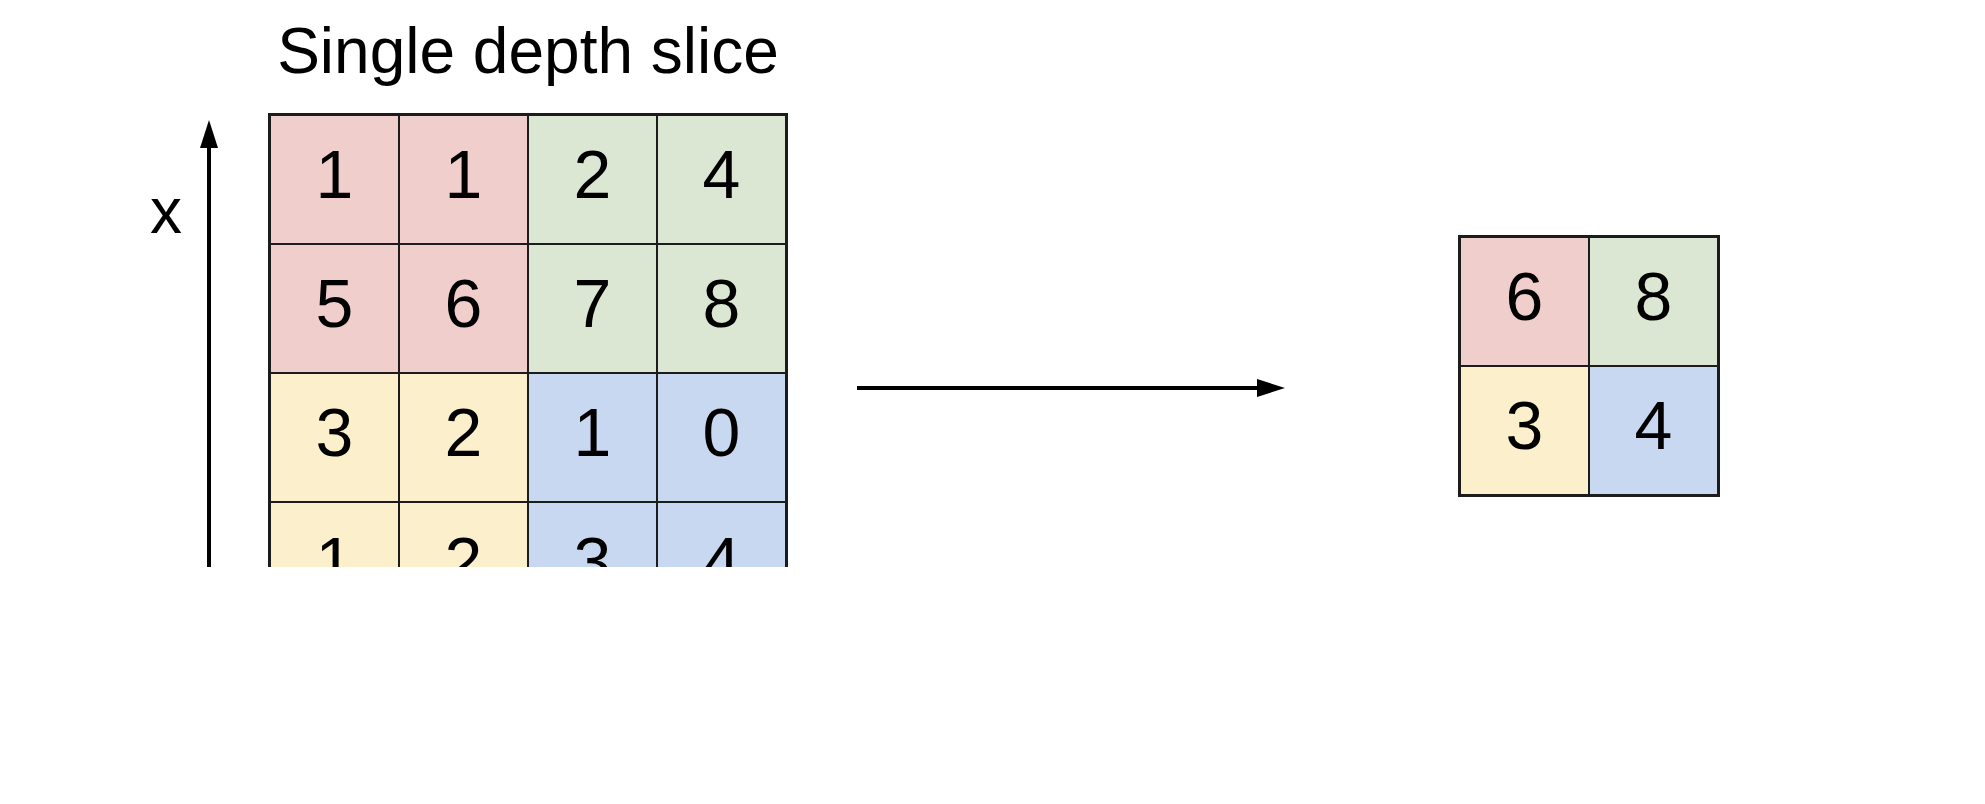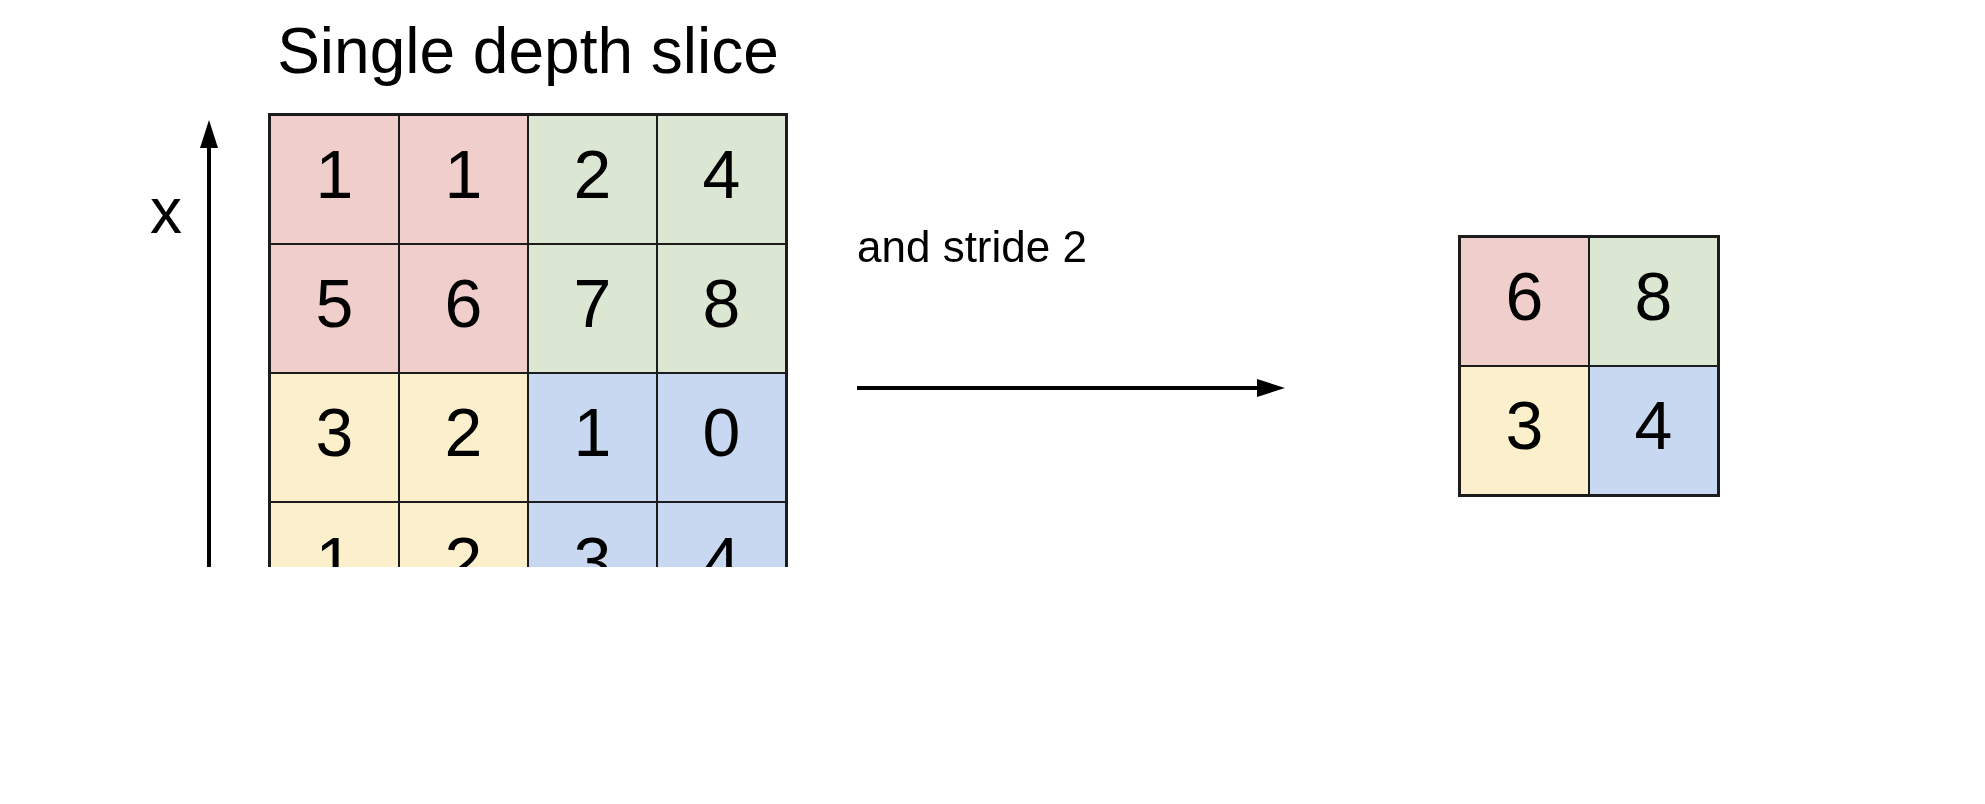--- a/index.html
+++ b/index.html
@@ -108,21 +108,20 @@
     </div>
 
   <svg id="y-axis-arrow" class="arrow-svg" width="524" height="28" aria-hidden="true">
     <line x1="2" y1="14" x2="498" y2="14" stroke="#000" stroke-width="4"></line>
     <polygon points="522,14 494,5 494,23" fill="#000"></polygon>
   </svg>
 
   <div id="y-axis-label" class="axis-label">y</div>
 
   <div class="op-text">
-    <div>and stride 2</div>
   </div>
 
   <svg id="op-arrow" class="arrow-svg" width="434" height="28" aria-hidden="true">
     <line x1="2" y1="14" x2="406" y2="14" stroke="#000" stroke-width="4"></line>
     <polygon points="430,14 402,5 402,23" fill="#000"></polygon>
   </svg>
 
   <div id="output-grid" class="grid" style="grid-template-columns: repeat(2, 129px);">
       <div class="cell red">6</div>
       <div class="cell green">8</div>

